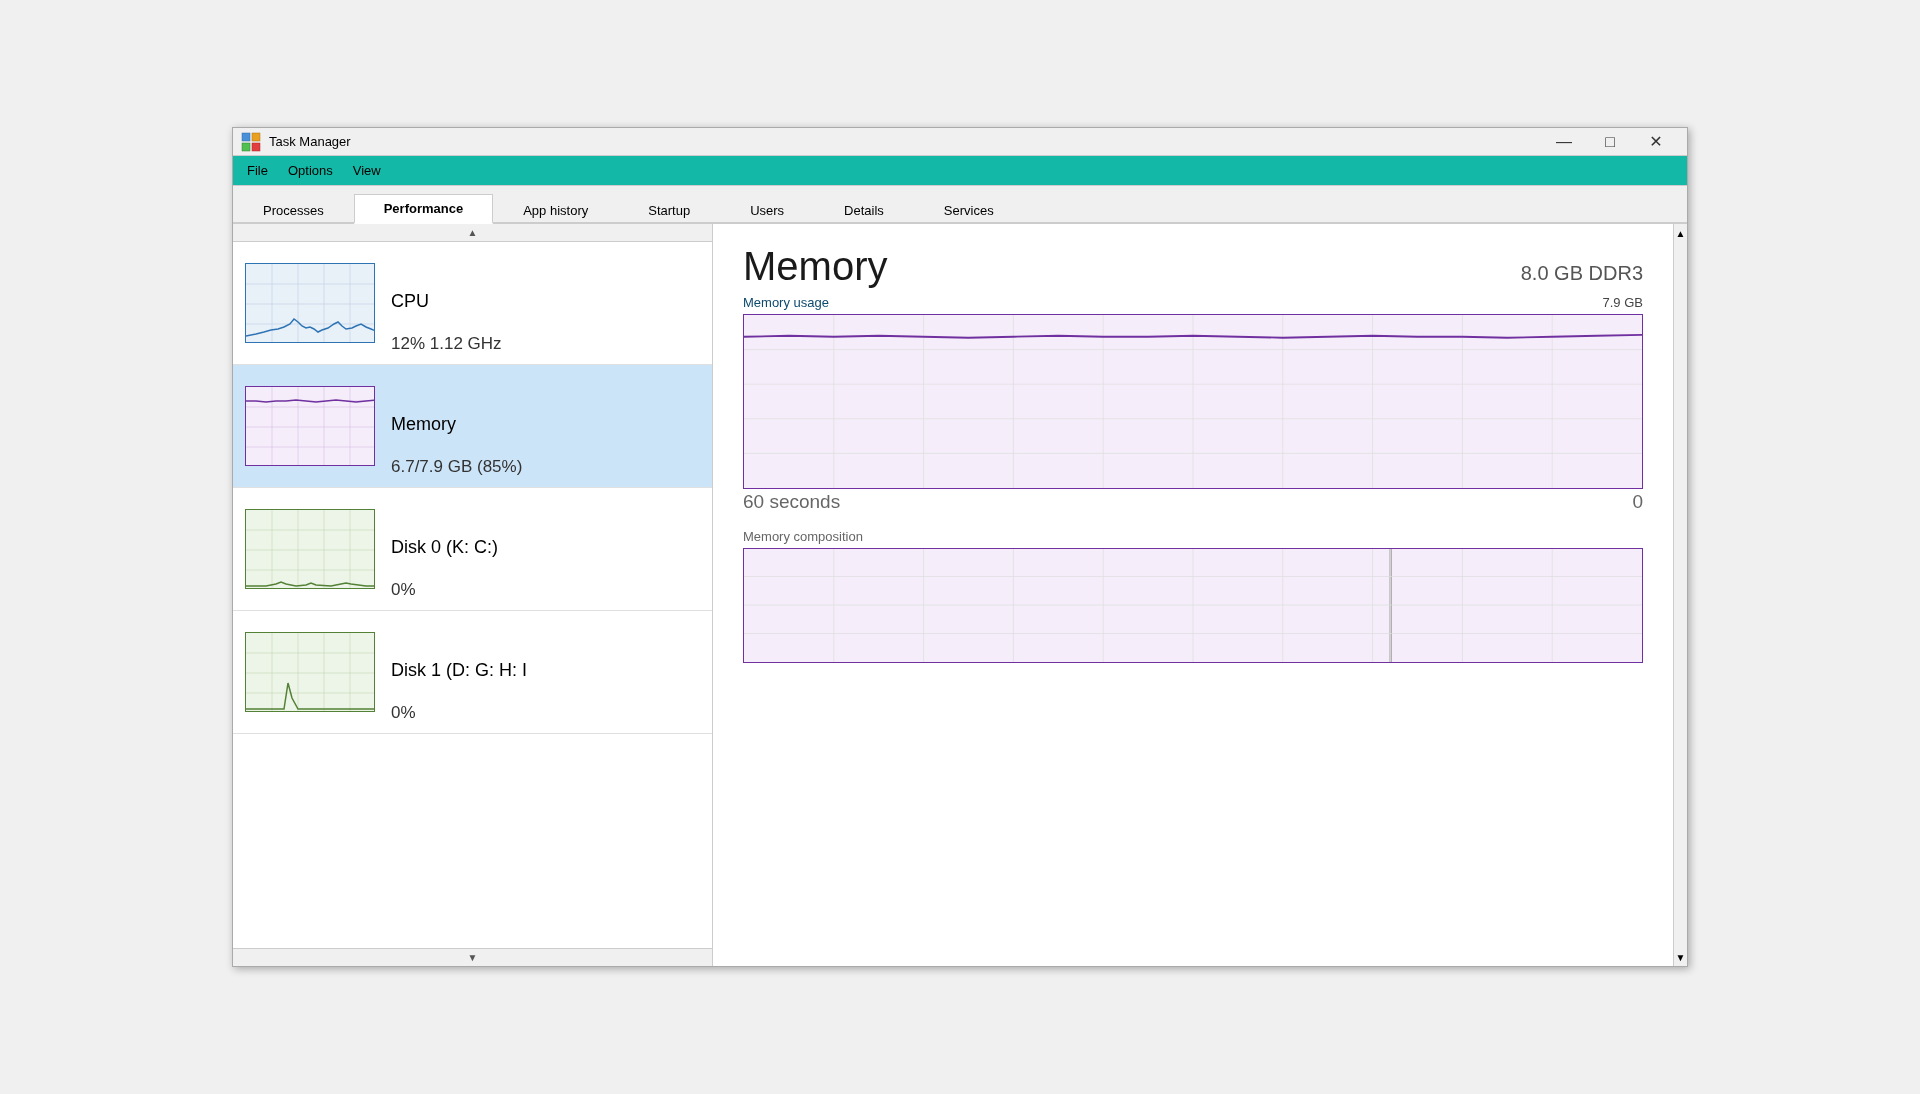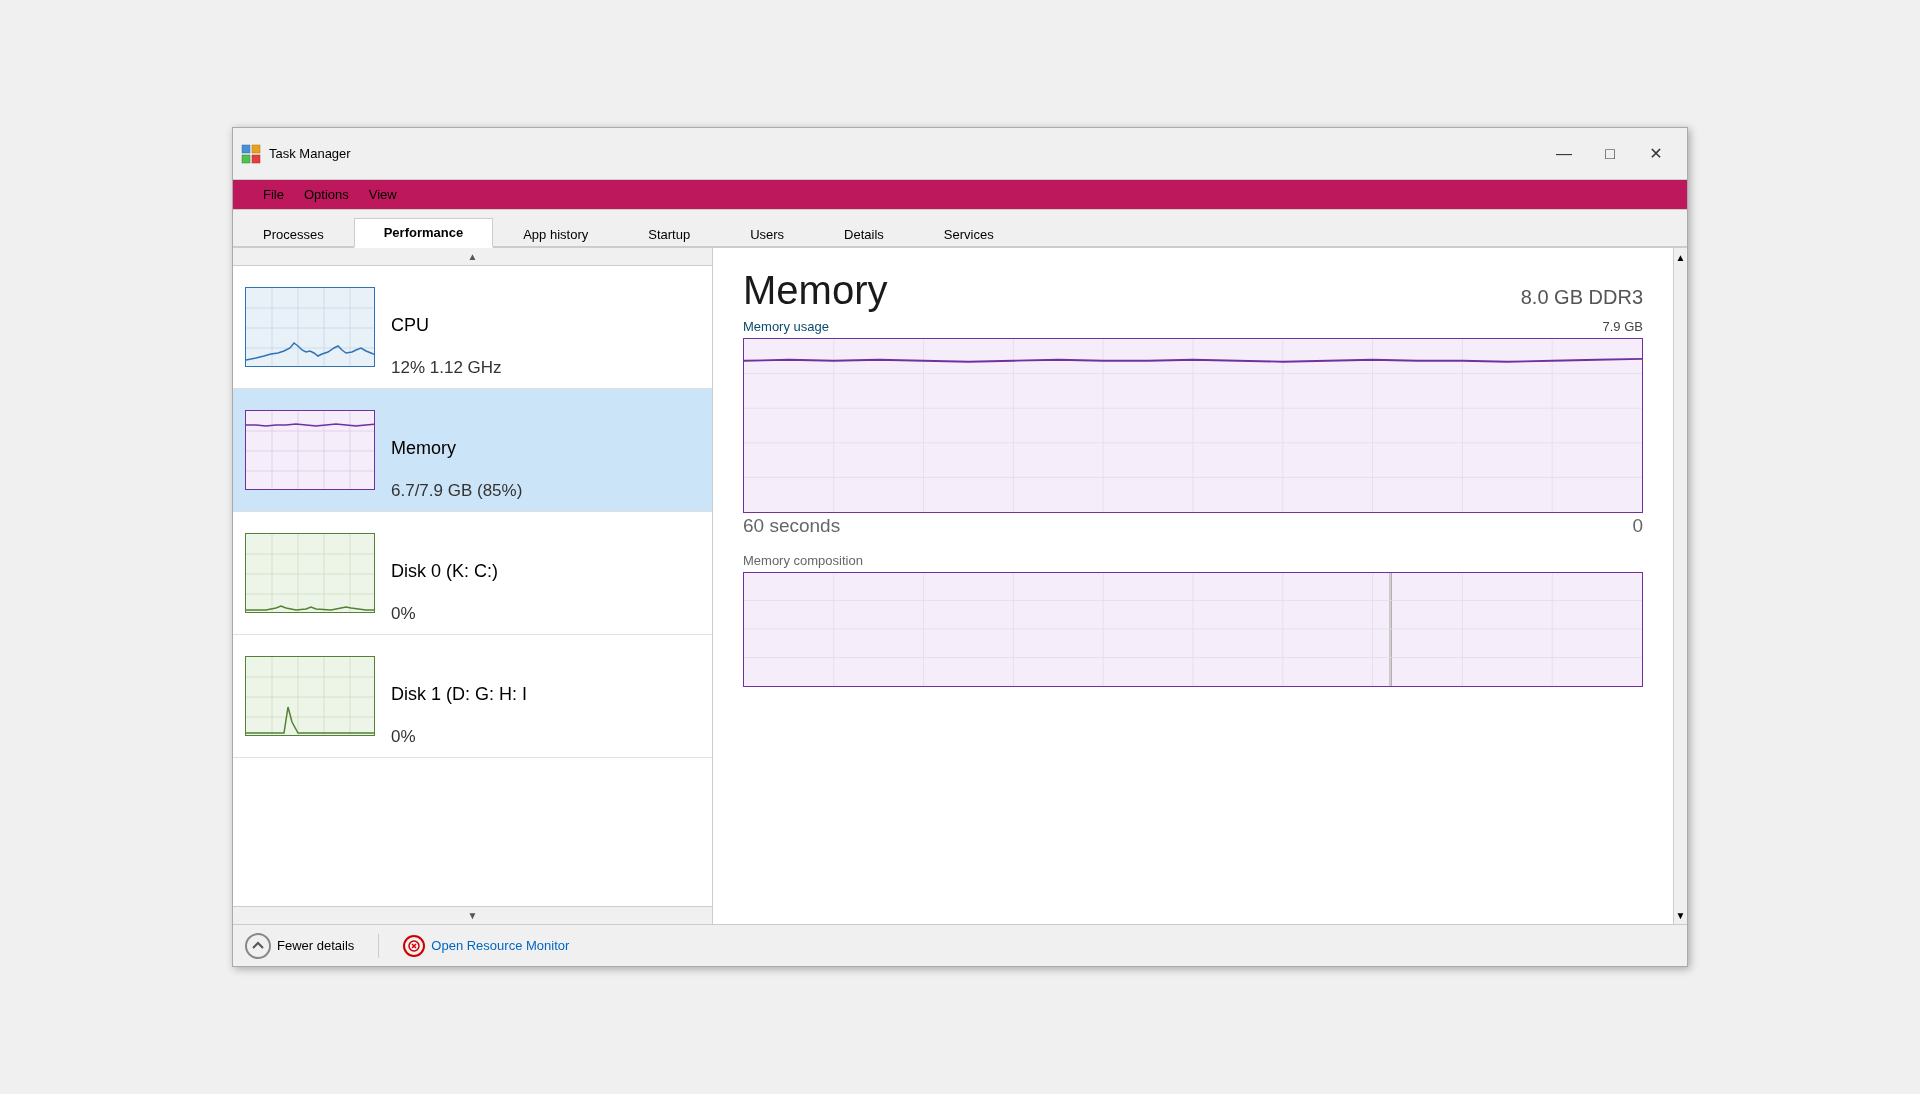--- a/index.html
+++ b/index.html
@@ -17,21 +17,21 @@
       width: 1456px;
       height: 840px;
       background: #fff;
       border: 1px solid #aaa;
       box-shadow: 2px 2px 8px rgba(0,0,0,0.3);
       display: flex;
       flex-direction: column;
     }
     
     .titlebar {
-      height: 52px;
+      height: 28px;
       background: #f0f0f0;
       border-bottom: 1px solid #ccc;
       display: flex;
       align-items: center;
       padding: 0 8px;
       flex-shrink: 0;
     }
     .titlebar-icon {
       width: 20px;
       height: 20px;
@@ -55,25 +55,25 @@
       font-size: 16px;
       cursor: pointer;
       display: flex;
       align-items: center;
       justify-content: center;
       color: #333;
     }
     
     .menubar {
       height: 30px;
-      background: #be185d;
+      background: #14b8a6;
       border-bottom: 1px solid #ccc;
       display: flex;
       align-items: center;
-      padding: 0 20px;
+      padding: 0 4px;
       flex-shrink: 0;
     }
     .menu-item {
       padding: 4px 10px;
       font-size: 13px;
       cursor: pointer;
       color: #000;
     }
     
     .tabs {
@@ -514,34 +514,13 @@
       </div>
     </div>
 
     <div style="width:14px; display:flex; flex-direction:column; border-left:1px solid #ccc; background:#f0f0f0; flex-shrink:0;">
       <div style="height:18px; display:flex; align-items:center; justify-content:center; font-size:10px; cursor:pointer;">▲</div>
       <div style="flex:1;"></div>
       <div style="height:18px; display:flex; align-items:center; justify-content:center; font-size:10px; cursor:pointer;">▼</div>
     </div>
   </div>
 
-  <div class="footer">
-    <button class="footer-btn">
-      <div class="icon-circle">
-        <svg width="14" height="14" viewBox="0 0 14 14">
-          <polyline points="2,9 7,4 12,9" fill="none" stroke="#555" stroke-width="2"></polyline>
-        </svg>
-      </div>
-      <span>Fewer details</span>
-    </button>
-    <div class="footer-divider"></div>
-    <button class="footer-link">
-      <div class="footer-link-icon">
-        <svg width="12" height="12" viewBox="0 0 12 12">
-          <circle cx="6" cy="6" r="5" fill="none" stroke="#c00" stroke-width="1.5"></circle>
-          <line x1="4" y1="4" x2="8" y2="8" stroke="#c00" stroke-width="1.5"></line>
-          <line x1="8" y1="4" x2="4" y2="8" stroke="#c00" stroke-width="1.5"></line>
-        </svg>
-      </div>
-      <span>Open Resource Monitor</span>
-    </button>
-  </div>
 </div>
 
 </body></html>

